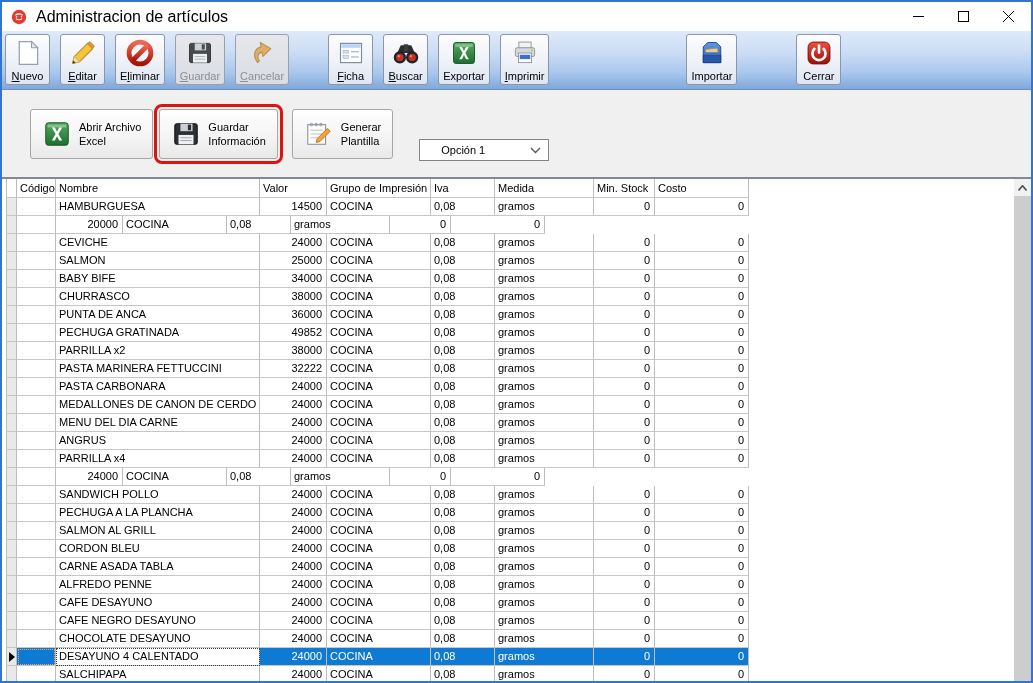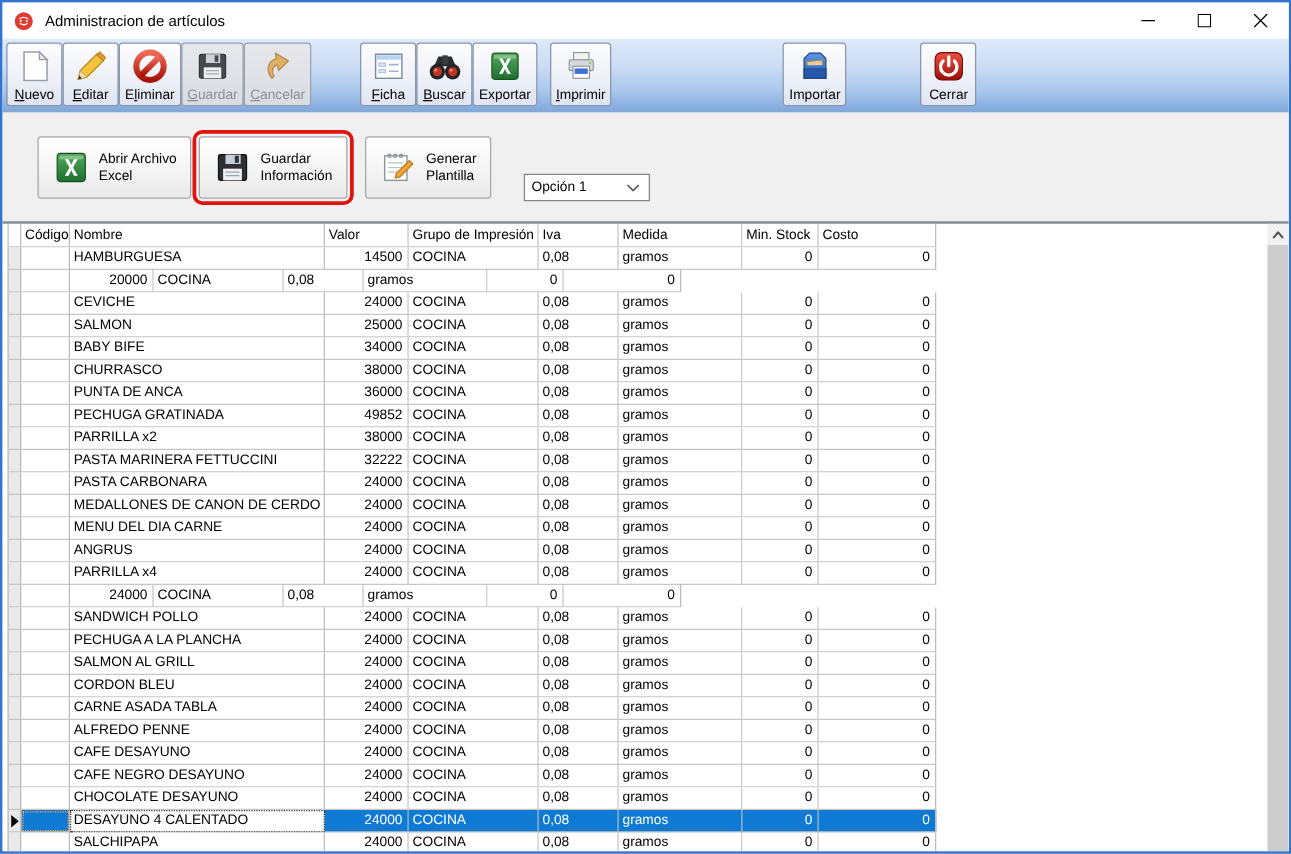--- a/index.html
+++ b/index.html
@@ -6,40 +6,40 @@
   html,body { background:#555; }
   body { font-family:"Liberation Sans", sans-serif; }
   .window {
     width:1033px; height:683px; margin:0 auto;
     border:2px solid #3374cf; background:#fff;
     display:flex; flex-direction:column; overflow:hidden;
   }
   
   .titlebar { height:29px; background:#fff; display:flex; align-items:center; flex:0 0 auto; }
   .app-icon { width:16px; height:16px; margin-left:9px; display:flex; }
-  .title { font-size:12px; color:#000; margin-left:9px; flex:1; white-space:nowrap; }
+  .title { font-size:16px; color:#000; margin-left:9px; flex:1; white-space:nowrap; }
   .win-controls { display:flex; height:100%; }
   .wc { width:45px; height:100%; display:flex; align-items:center; justify-content:center; }
   .wc svg { width:11px; height:11px; }
   
   .toolbar-main {
     height:59px; flex:0 0 auto; display:flex; align-items:flex-start; padding-top:3px;
     background:linear-gradient(180deg,#dfeafa 0%,#c9dbf4 40%,#a9c7ec 72%,#7fa8dc 100%);
     border-bottom:1px solid #6f92c0;
   }
   .tgroup { display:flex; }
   .g1 { margin-left:3px; } .g2 { margin-left:15px;padding-left:24px; } .g3 { margin-left:10px; }
   .g4 { margin-left:137px; } .g5 { margin-left:59px; }
   .tbtn {
     min-width:45px; height:51px; padding:3px 4px 2px;
     display:flex; flex-direction:column; align-items:center; justify-content:space-between;
     background:linear-gradient(180deg,#fdfdfe,#eef1f8 55%,#dee5f2);
     border:1px solid #8a97a8; border-radius:3px; cursor:default;
   }
-  .tbtn + .tbtn { margin-left:0px; }
+  .tbtn + .tbtn { margin-left:10px; }
   .tbtn .ticon { height:30px; display:flex; align-items:center; }
   .tbtn svg { width:28px; height:28px; }
   .tbtn .tlbl { font-size:11px; color:#000; line-height:12px; white-space:nowrap; }
   .tbtn .tlbl u { text-decoration:underline; }
   .tbtn.disabled { background:linear-gradient(180deg,#e6e8ec,#d9dce2); border-color:#98a0ab; }
   .tbtn.disabled .tlbl { color:#8b8f96; }
   .tbtn.disabled svg { filter:grayscale(30%); opacity:.85; }
   
   .toolbar-secondary {
     height:87px; flex:0 0 auto; background:#f0f0f0;
@@ -48,23 +48,23 @@
   .sbtn {
     height:50px; display:flex; align-items:center; gap:7px; padding:0 11px;
     background:linear-gradient(180deg,#ffffff,#f3f3f3 60%,#e9e9e9);
     border:1px solid #a6a6a6; border-radius:3px; cursor:default;
   }
   .sbtn svg { width:30px; height:30px; }
   .sbtn .lines { display:flex; flex-direction:column; align-items:flex-start; font-size:11px; line-height:14px; color:#000; }
   .sbtn.highlight-red { outline:3px solid #de1410; outline-offset:2px; }
   .s-b1 { margin-right:6px; } .s-b2 { margin-right:14px; }
   .combobox {
-    margin-left:26px; width:101px; height:22px; background:#fff;
+    margin-left:26px; width:130px; height:22px; background:#fff;
     border:1px solid #848484; display:flex; align-items:center; justify-content:space-between;
-    font-size:11px; padding:0 7px 0 5px; color:#000;margin-top:33px;
+    font-size:11px; padding:0 7px 0 21px; color:#000;margin-top:33px;
   }
   .combobox svg { width:11px; height:7px; }
   
   .grid-wrap { flex:1; position:relative; background:#fff; border-top:2px solid #848a93; overflow:hidden; }
   .grid { margin-left:4px; width:744px; }
   .grow { display:flex; }
   .cell {
     height:18px; line-height:17px; font-size:11px; color:#000;
     border-right:1px solid #bdbdbd; border-bottom:1px solid #c6c6c6;
     padding:0 4px 0 3px; white-space:nowrap; overflow:hidden; background:#fff;

